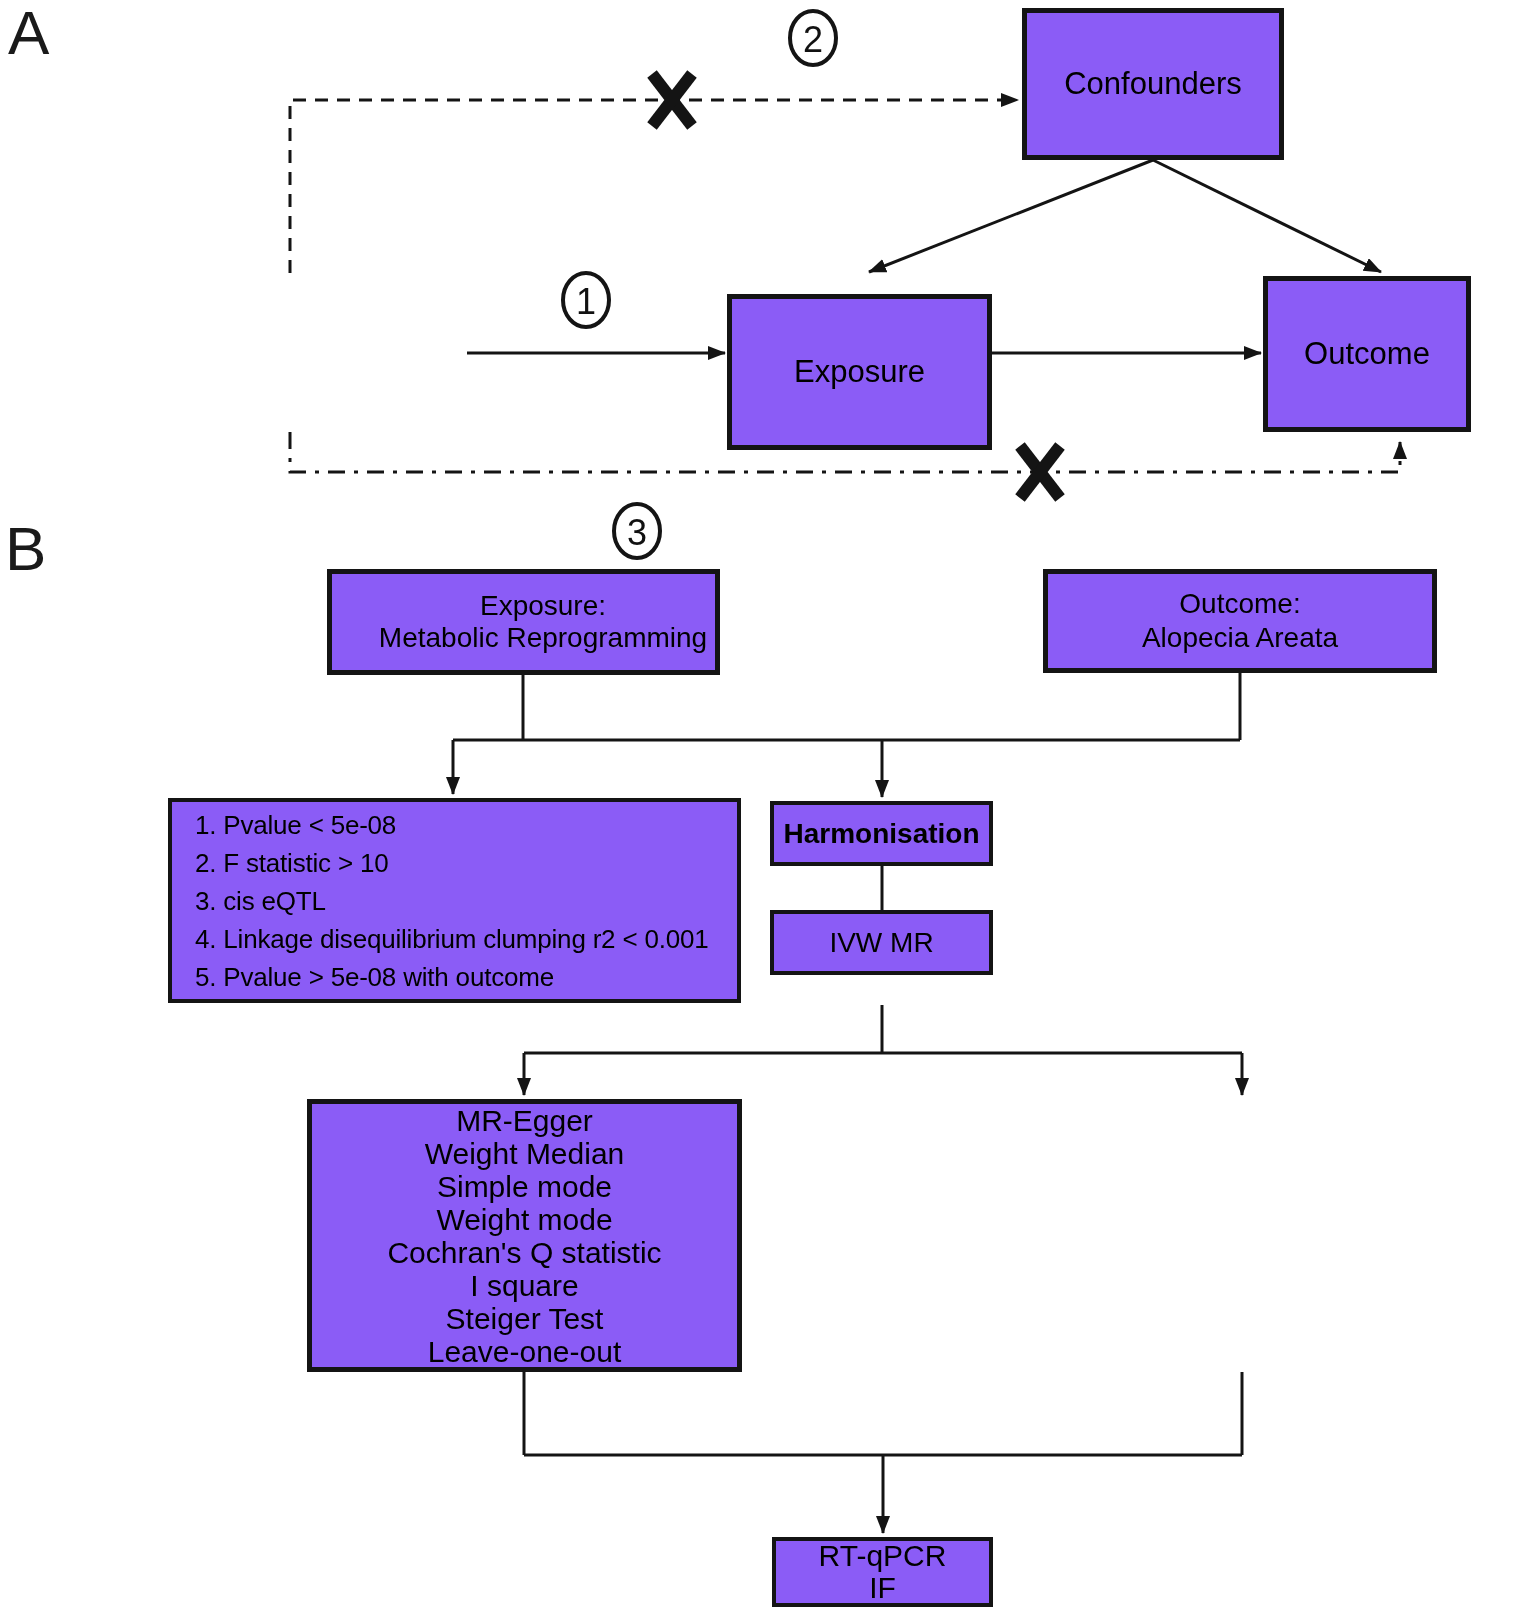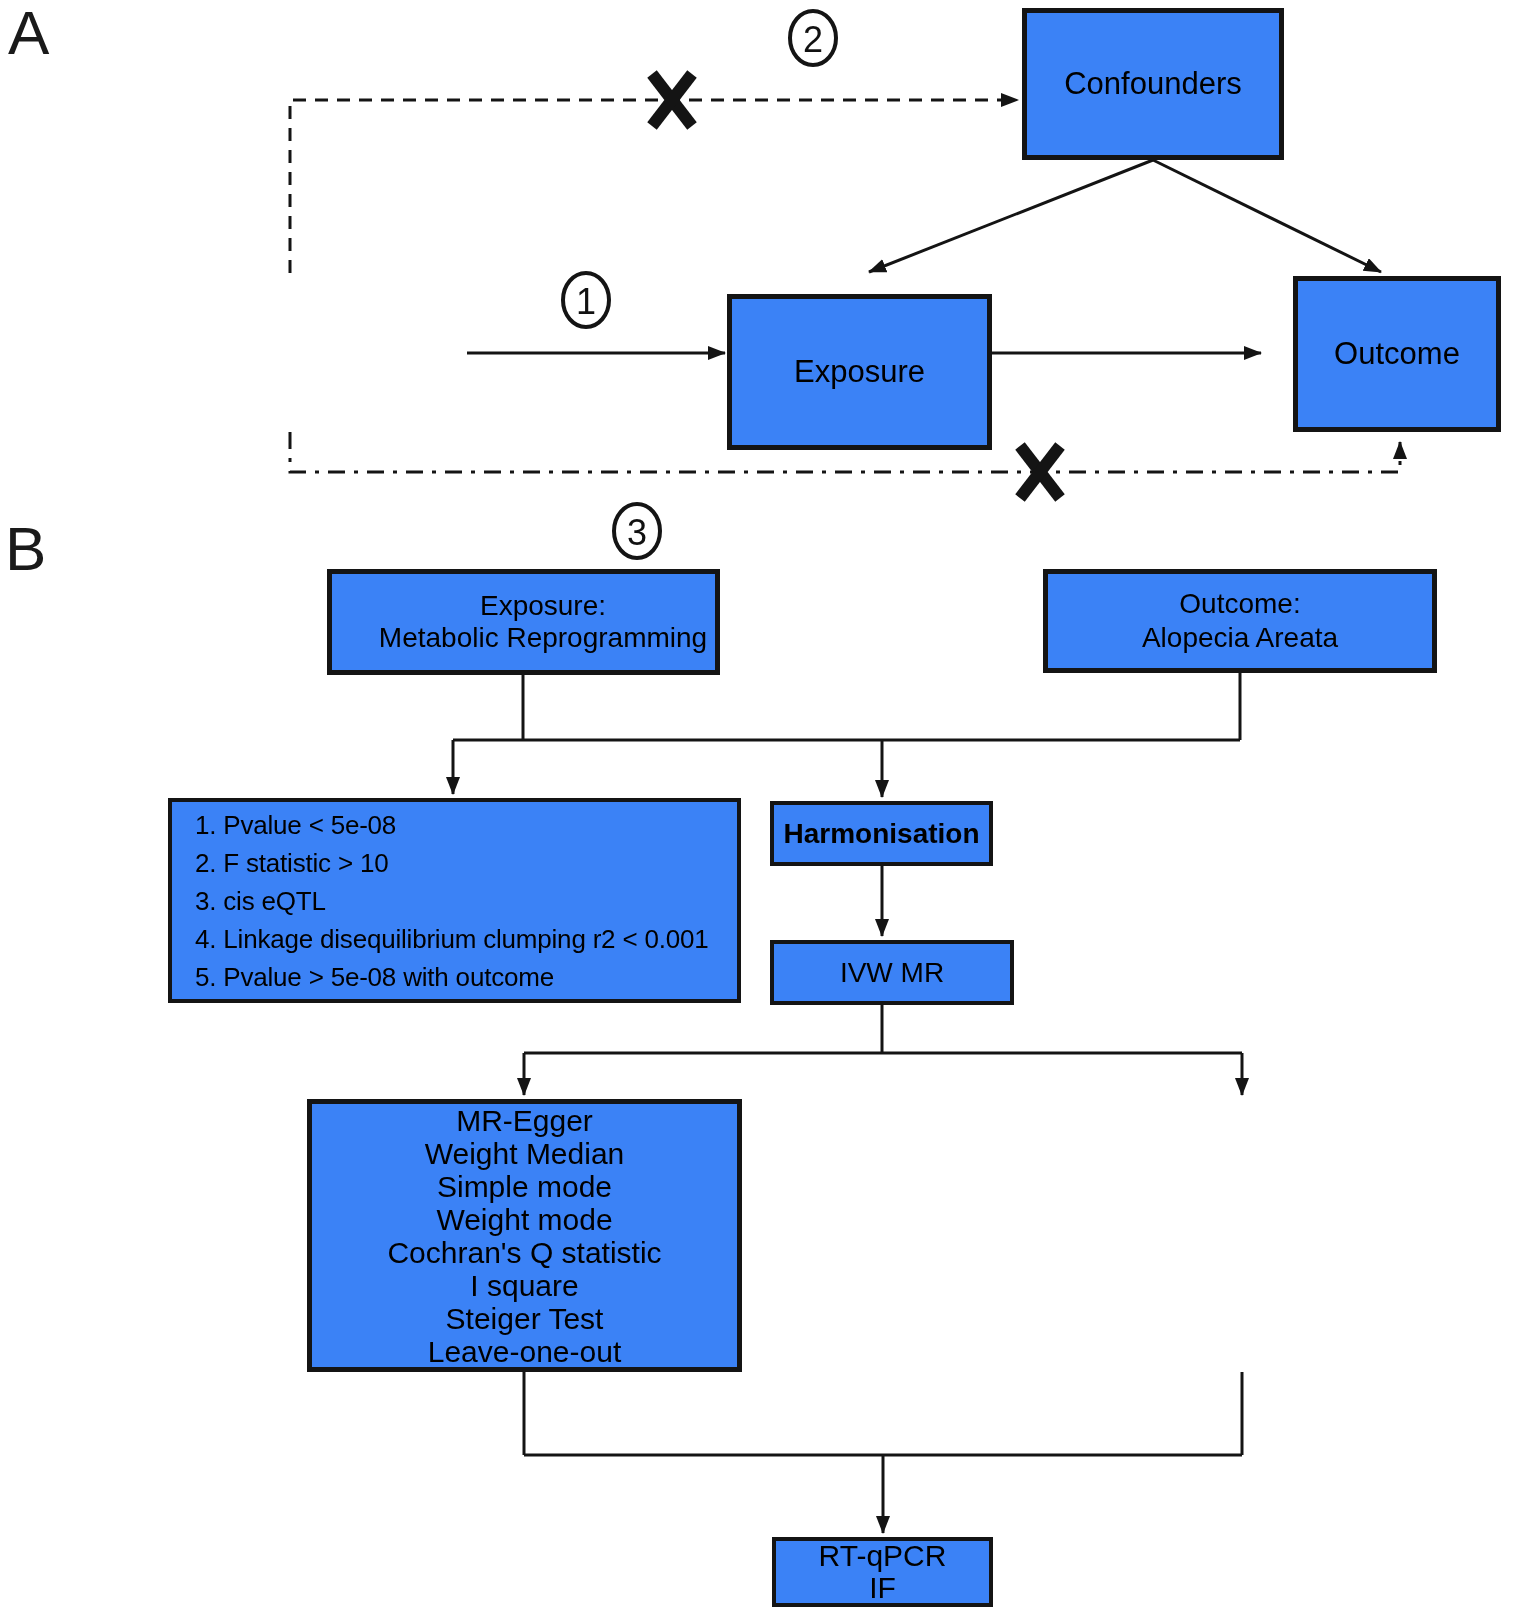--- a/index.html
+++ b/index.html
@@ -16,46 +16,46 @@
   .panel-label {
     position: absolute;
     font-size: 62px;
     color: #1a1a1a;
     z-index: 2;
     line-height: 1;
   }
   .node {
     position: absolute;
     box-sizing: border-box;
-    background: #3b82f6;
+    background: #8b5cf6;
     border: 5px solid #141414;
     display: flex;
     flex-direction: column;
     align-items: center;
     justify-content: center;
     text-align: center;
     z-index: 2;
   }
   .node.thin { border-width: 4px; }
   .node span { display: block; white-space: nowrap; }
 
   
   .iv-box        { left: 113px; top: 273px; width: 354px; height: 159px; font-size: 31px; line-height: 42px; }
   .exposure-box  { left: 727px; top: 276px; width: 265px; height: 156px; font-size: 31px; margin-top: 18px; }
-  .outcome-box   { left: 1263px; top: 276px; width: 208px; height: 156px; font-size: 31px; margin-left: 30px; }
+  .outcome-box   { left: 1263px; top: 276px; width: 208px; height: 156px; font-size: 31px; }
   .confounders-box { left: 1022px; top: 8px; width: 262px; height: 152px; font-size: 31px; }
 
   
   .exposure-b-box { left: 327px; top: 569px; width: 393px; height: 106px; font-size: 28px; line-height: 32px; padding-left: 39px; }
   .outcome-b-box  { left: 1043px; top: 569px; width: 394px; height: 104px; font-size: 28px; line-height: 34px; }
   .criteria-box   { left: 168px; top: 798px; width: 573px; height: 205px;
                     font-size: 26px; line-height: 38px; letter-spacing: -0.2px;
                     align-items: flex-start; text-align: left; padding-left: 23px; }
   .harmonisation-box { left: 770px; top: 801px; width: 223px; height: 65px; font-size: 28px; font-weight: bold; }
-  .ivw-box        { left: 770px; top: 940px; width: 244px; height: 65px; font-size: 28px; }
+  .ivw-box        { left: 770px; top: 910px; width: 223px; height: 65px; font-size: 28px; }
   .methods-box    { left: 307px; top: 1099px; width: 435px; height: 273px; font-size: 30px; line-height: 33px; }
   .smr-box        { left: 1025px; top: 1099px; width: 433px; height: 273px; font-size: 30px; line-height: 40px; }
   .validation-box { left: 772px; top: 1537px; width: 221px; height: 70px; font-size: 30px; line-height: 32px; }
 
   .circ-num {
     font-size: 36px;
     fill: #111;
   }
 </style>
 </head>

